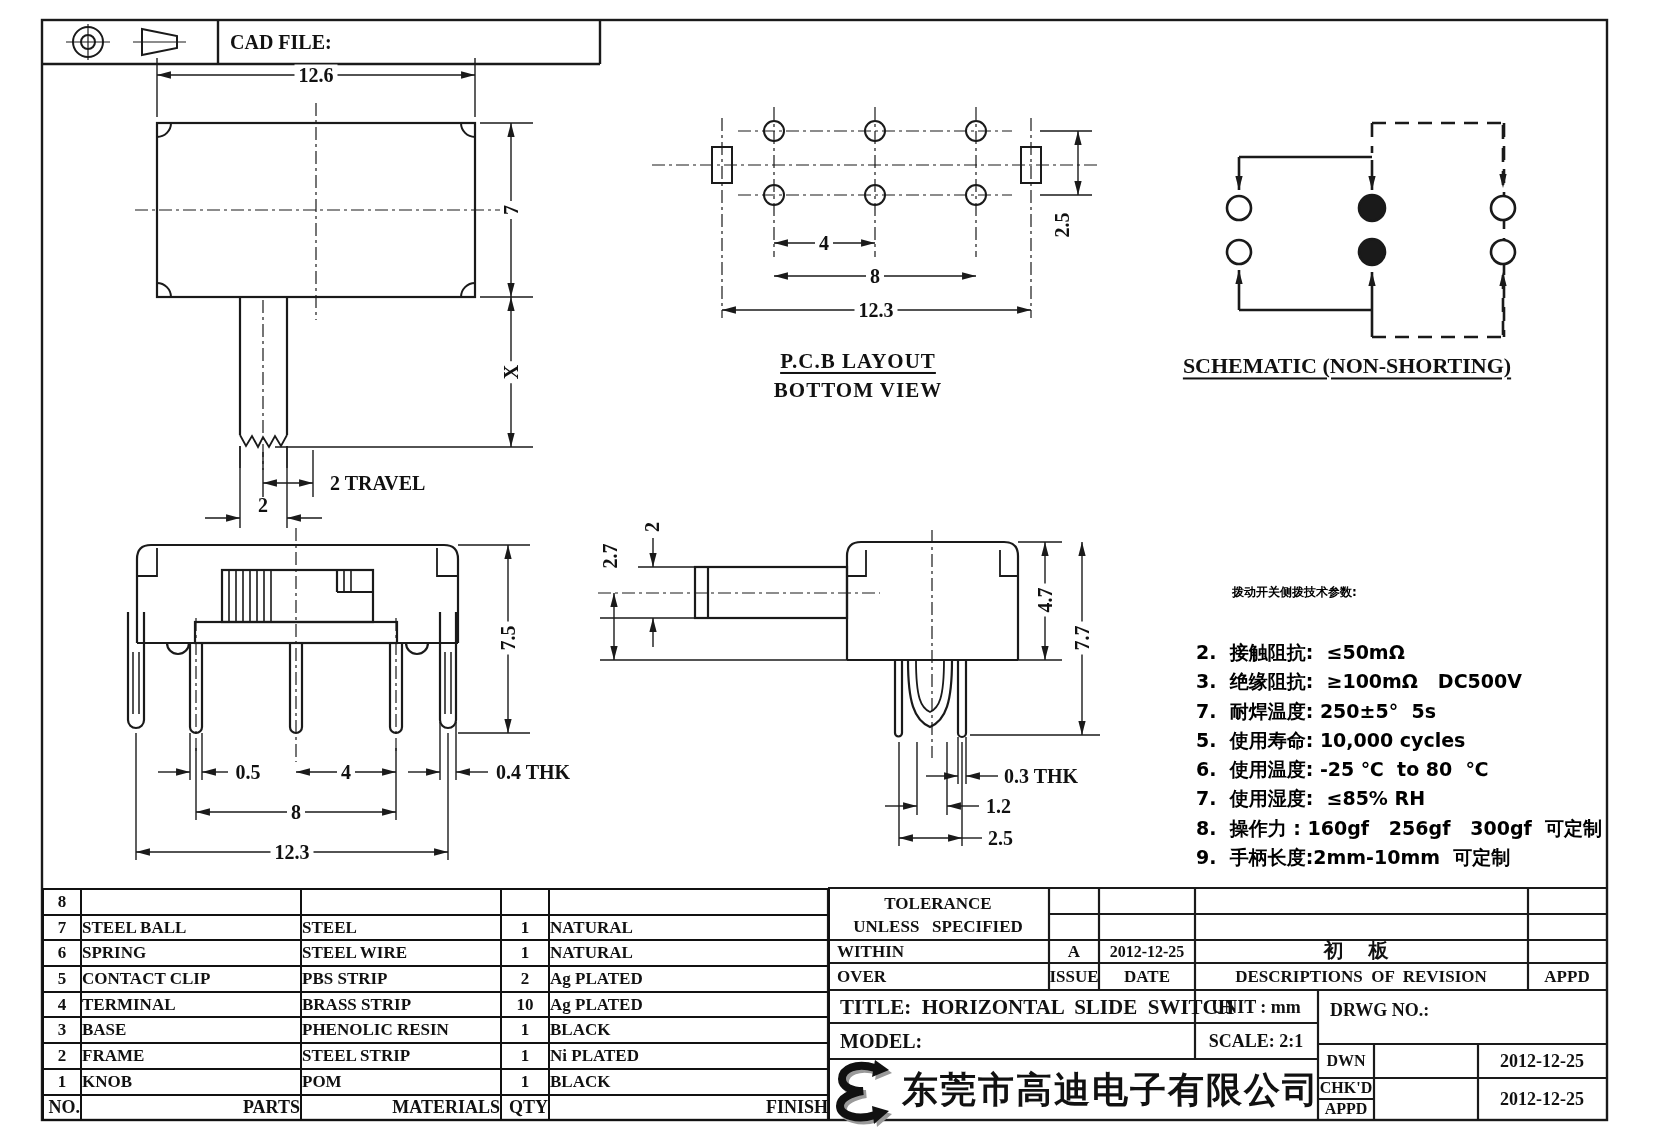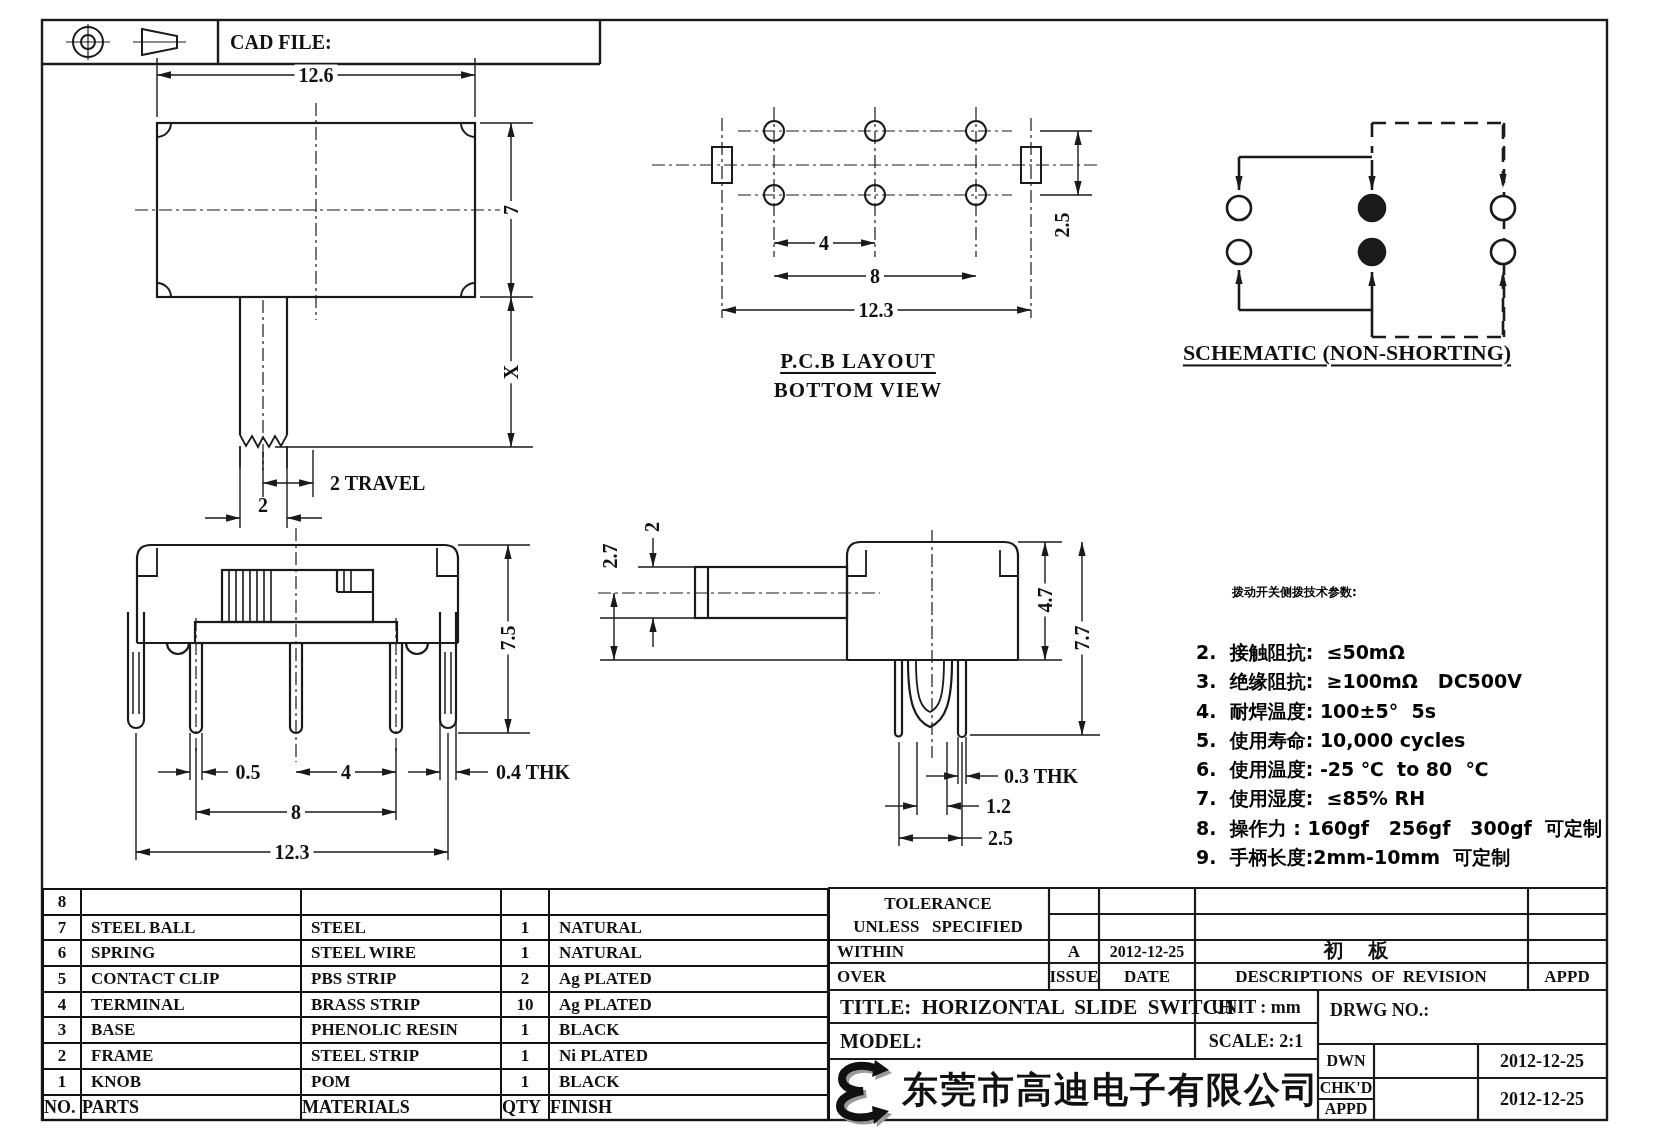--- a/index.html
+++ b/index.html
@@ -18,22 +18,22 @@
         font-size:19px;font-family:"DejaVu Sans",sans-serif;color:#000}
   .company{position:absolute;transform:translate(0,-50%);font-family:"DejaVu Sans",sans-serif;
            font-weight:800;font-size:36px;letter-spacing:2px;white-space:nowrap}
   .revcn{letter-spacing:10px;font-size:20px}
   #parts{position:absolute;left:42px;top:888px;width:786px;border-collapse:collapse;
          table-layout:fixed;font-family:"Liberation Serif",serif}
   #parts td{border:2px solid #111;font-weight:bold;font-size:17px;white-space:nowrap;
             overflow:hidden;padding:0}
   #parts tr{height:25.7px}
   #parts td.c{text-align:center}
-  #parts td.p{padding-left:9px}
-  #parts tr.hdr td{font-size:18px;text-align:left;padding-left:0}
+  #parts td.p{}
+  #parts tr.hdr td{font-size:18px;text-align:right;padding-left:0}
 </style>
 </head>
 <body>
 
 <div id="sheet">
 
   <svg id="lines" width="1653" height="1139" viewBox="0 0 1653 1139" fill="none" stroke="#1a1a1a">
     <defs>
       <marker id="ar" viewBox="0 0 14 8" refX="13.5" refY="4" markerWidth="15" markerHeight="8.6" orient="auto-start-reverse" markerUnits="userSpaceOnUse">
         <path d="M13.5,4 L0.5,0.6 L0.5,7.4 Z" fill="#1a1a1a" stroke="none"></path>
@@ -302,41 +302,41 @@
   <div class="t left" style="left:330px;top:483px">2 TRAVEL</div>
   <div class="t" style="left:263px;top:505px">2</div>
 
   <div class="t bg" style="left:824px;top:243px">4</div>
   <div class="t bg" style="left:875px;top:276px">8</div>
   <div class="t bg" style="left:876px;top:310px">12.3</div>
   <div class="t rot" style="left:1062px;top:225px">2.5</div>
   <div class="t u s21" style="left:858px;top:361px;letter-spacing:1px">P.C.B LAYOUT</div>
   <div class="t s21" style="left:858px;top:390px;letter-spacing:1px">BOTTOM VIEW</div>
 
-  <div class="t u s22" style="left:1347px;top:353px">SCHEMATIC (NON-SHORTING)</div>
+  <div class="t u s22" style="left:1347px;top:366px">SCHEMATIC (NON-SHORTING)</div>
 
   <div class="t rot bg" style="left:508px;top:638px">7.5</div>
   <div class="t bg" style="left:248px;top:772px">0.5</div>
   <div class="t bg" style="left:346px;top:772px">4</div>
   <div class="t left" style="left:496px;top:772px">0.4 THK</div>
   <div class="t bg" style="left:296px;top:812px">8</div>
   <div class="t bg" style="left:292px;top:852px">12.3</div>
 
   <div class="t rot" style="left:610px;top:556px">2.7</div>
   <div class="t rot" style="left:652px;top:527px">2</div>
   <div class="t rot bg" style="left:1045px;top:600px">4.7</div>
   <div class="t rot bg" style="left:1082px;top:638px">7.7</div>
   <div class="t left" style="left:1004px;top:776px">0.3 THK</div>
   <div class="t left" style="left:986px;top:806px">1.2</div>
   <div class="t left" style="left:988px;top:838px">2.5</div>
 
   <div class="note" style="left:1232px;top:592px;font-size:12px">拨动开关侧拨技术参数:</div>
   <div class="note" style="left:1196px;top:653px">2.  接触阻抗:  ≤50mΩ</div>
   <div class="note" style="left:1196px;top:682px">3.  绝缘阻抗:  ≥100mΩ   DC500V</div>
-  <div class="note" style="left:1196px;top:712px">4.  耐焊温度: 100±5°  5s</div>
+  <div class="note" style="left:1196px;top:712px">7.  耐焊温度: 250±5°  5s</div>
   <div class="note" style="left:1196px;top:741px">5.  使用寿命: 10,000 cycles</div>
   <div class="note" style="left:1196px;top:770px">6.  使用温度: -25 ℃  to 80  ℃</div>
   <div class="note" style="left:1196px;top:799px">7.  使用湿度:  ≤85% RH</div>
   <div class="note" style="left:1196px;top:829px">8.  操作力 : 160gf   256gf   300gf  可定制</div>
   <div class="note" style="left:1196px;top:858px">9.  手柄长度:2mm-10mm  可定制</div>
 
   <table id="parts">
     <colgroup>
         <col style="width:38px">
         <col style="width:220px">

